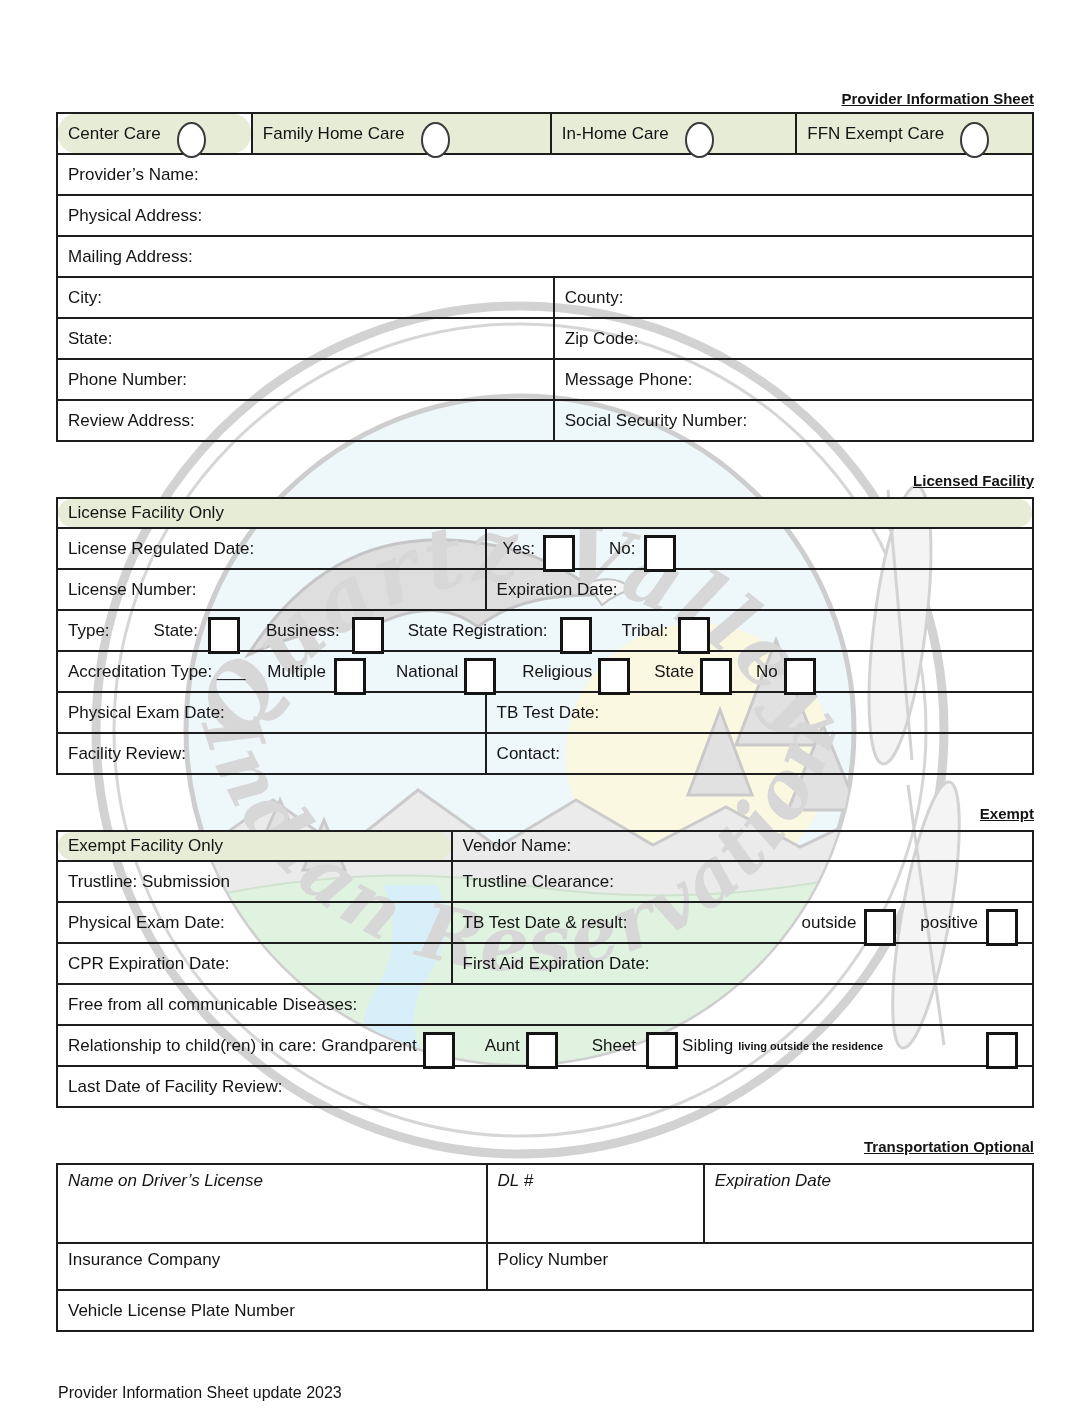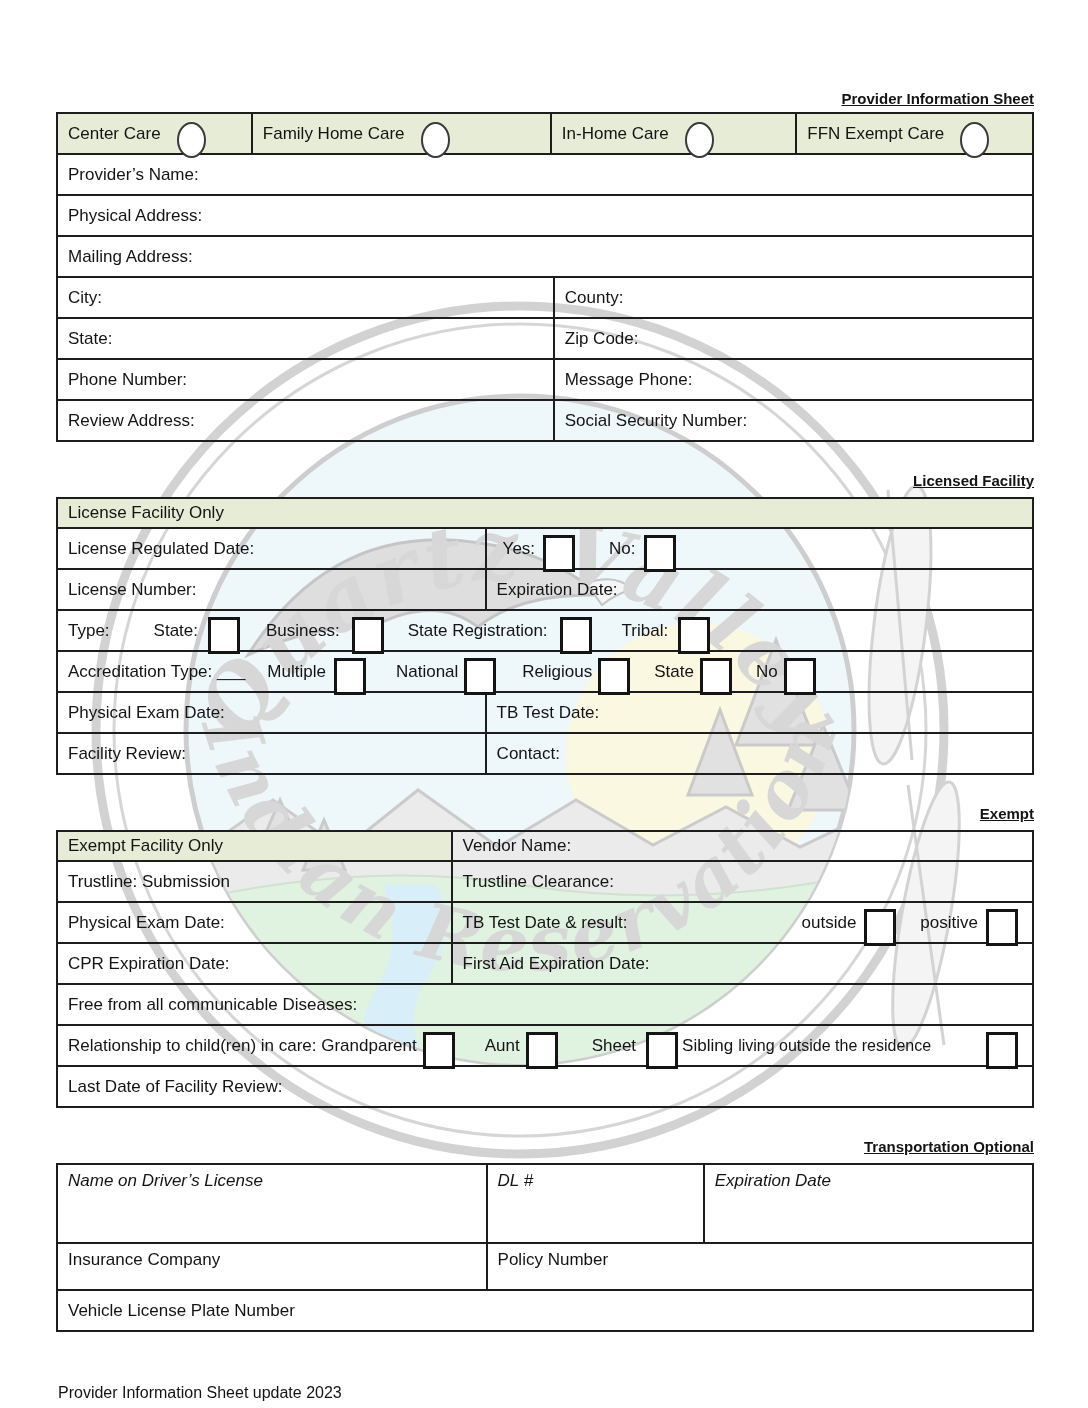--- a/index.html
+++ b/index.html
@@ -18,21 +18,21 @@
   }
   .section-title{margin:30px 0 8px 0;}
   
   .tbl{border:2px solid #1d1d1d;background:transparent;}
   .row{display:flex;border-top:2px solid #1d1d1d;min-height:39px;align-items:stretch;}
   .row:first-child{border-top:none;}
   .cell{
     border-left:2px solid #1d1d1d;display:flex;align-items:center;
     padding:0 6px 0 10px;font-size:17px;box-sizing:border-box;
   }
-  .cell:first-child{border-left:none;}
+  .cell:first-child{border-left:none;border-radius:18px;}
   .green{background:#e7ecd6;}
   .h-sm{min-height:28px;}
   .h-tall{min-height:77px;font-style:italic;}
   .h-med{min-height:45px;}
   .top .cell{align-items:flex-start;padding-top:6px;}
   
   .w-c1{width:19.8%;}.w-c2{width:30.7%;}.w-c3{width:25.2%;}.w-c4{width:24.3%;}
   .w-half-l{width:50.8%;}.w-half-r{width:49.2%;}
   .w-lic-l{width:43.8%;}.w-lic-r{width:56.2%;}
   .w-ex-l{width:40.3%;}.w-ex-r{width:59.7%;}
@@ -41,21 +41,21 @@
   
   .checkbox{
     display:inline-block;width:26px;height:31px;border:3px solid #141414;
     background:#fff;transform:translateY(5px);flex:none;
   }
   .radio{
     display:inline-block;width:25px;height:32px;border:2.5px solid #3a3a3a;
     border-radius:50%;background:#fff;transform:translateY(6px);flex:none;
   }
   .care-cell{gap:16px;}
-  .note-sm{font-size:16px;margin-left:5px;white-space:nowrap;}
+  .note-sm{font-size:11px;margin-left:5px;white-space:nowrap;font-weight:bold;}
   
   .ml4{margin-left:4px;}.ml6{margin-left:6px;}.ml8{margin-left:8px;}
   .ml10{margin-left:10px;}.ml12{margin-left:12px;}.ml16{margin-left:24px;}
   .ml22{margin-left:22px;}.ml24{margin-left:24px;}.ml26{margin-left:26px;}
   .ml30{margin-left:30px;}.ml34{margin-left:34px;}
   .ml44{margin-left:44px;}
   .mla{margin-left:auto;}.mr8{margin-right:8px;}
   .footer{margin:52px 0 0 2px;font-size:16px;}
 </style>
 </head>

